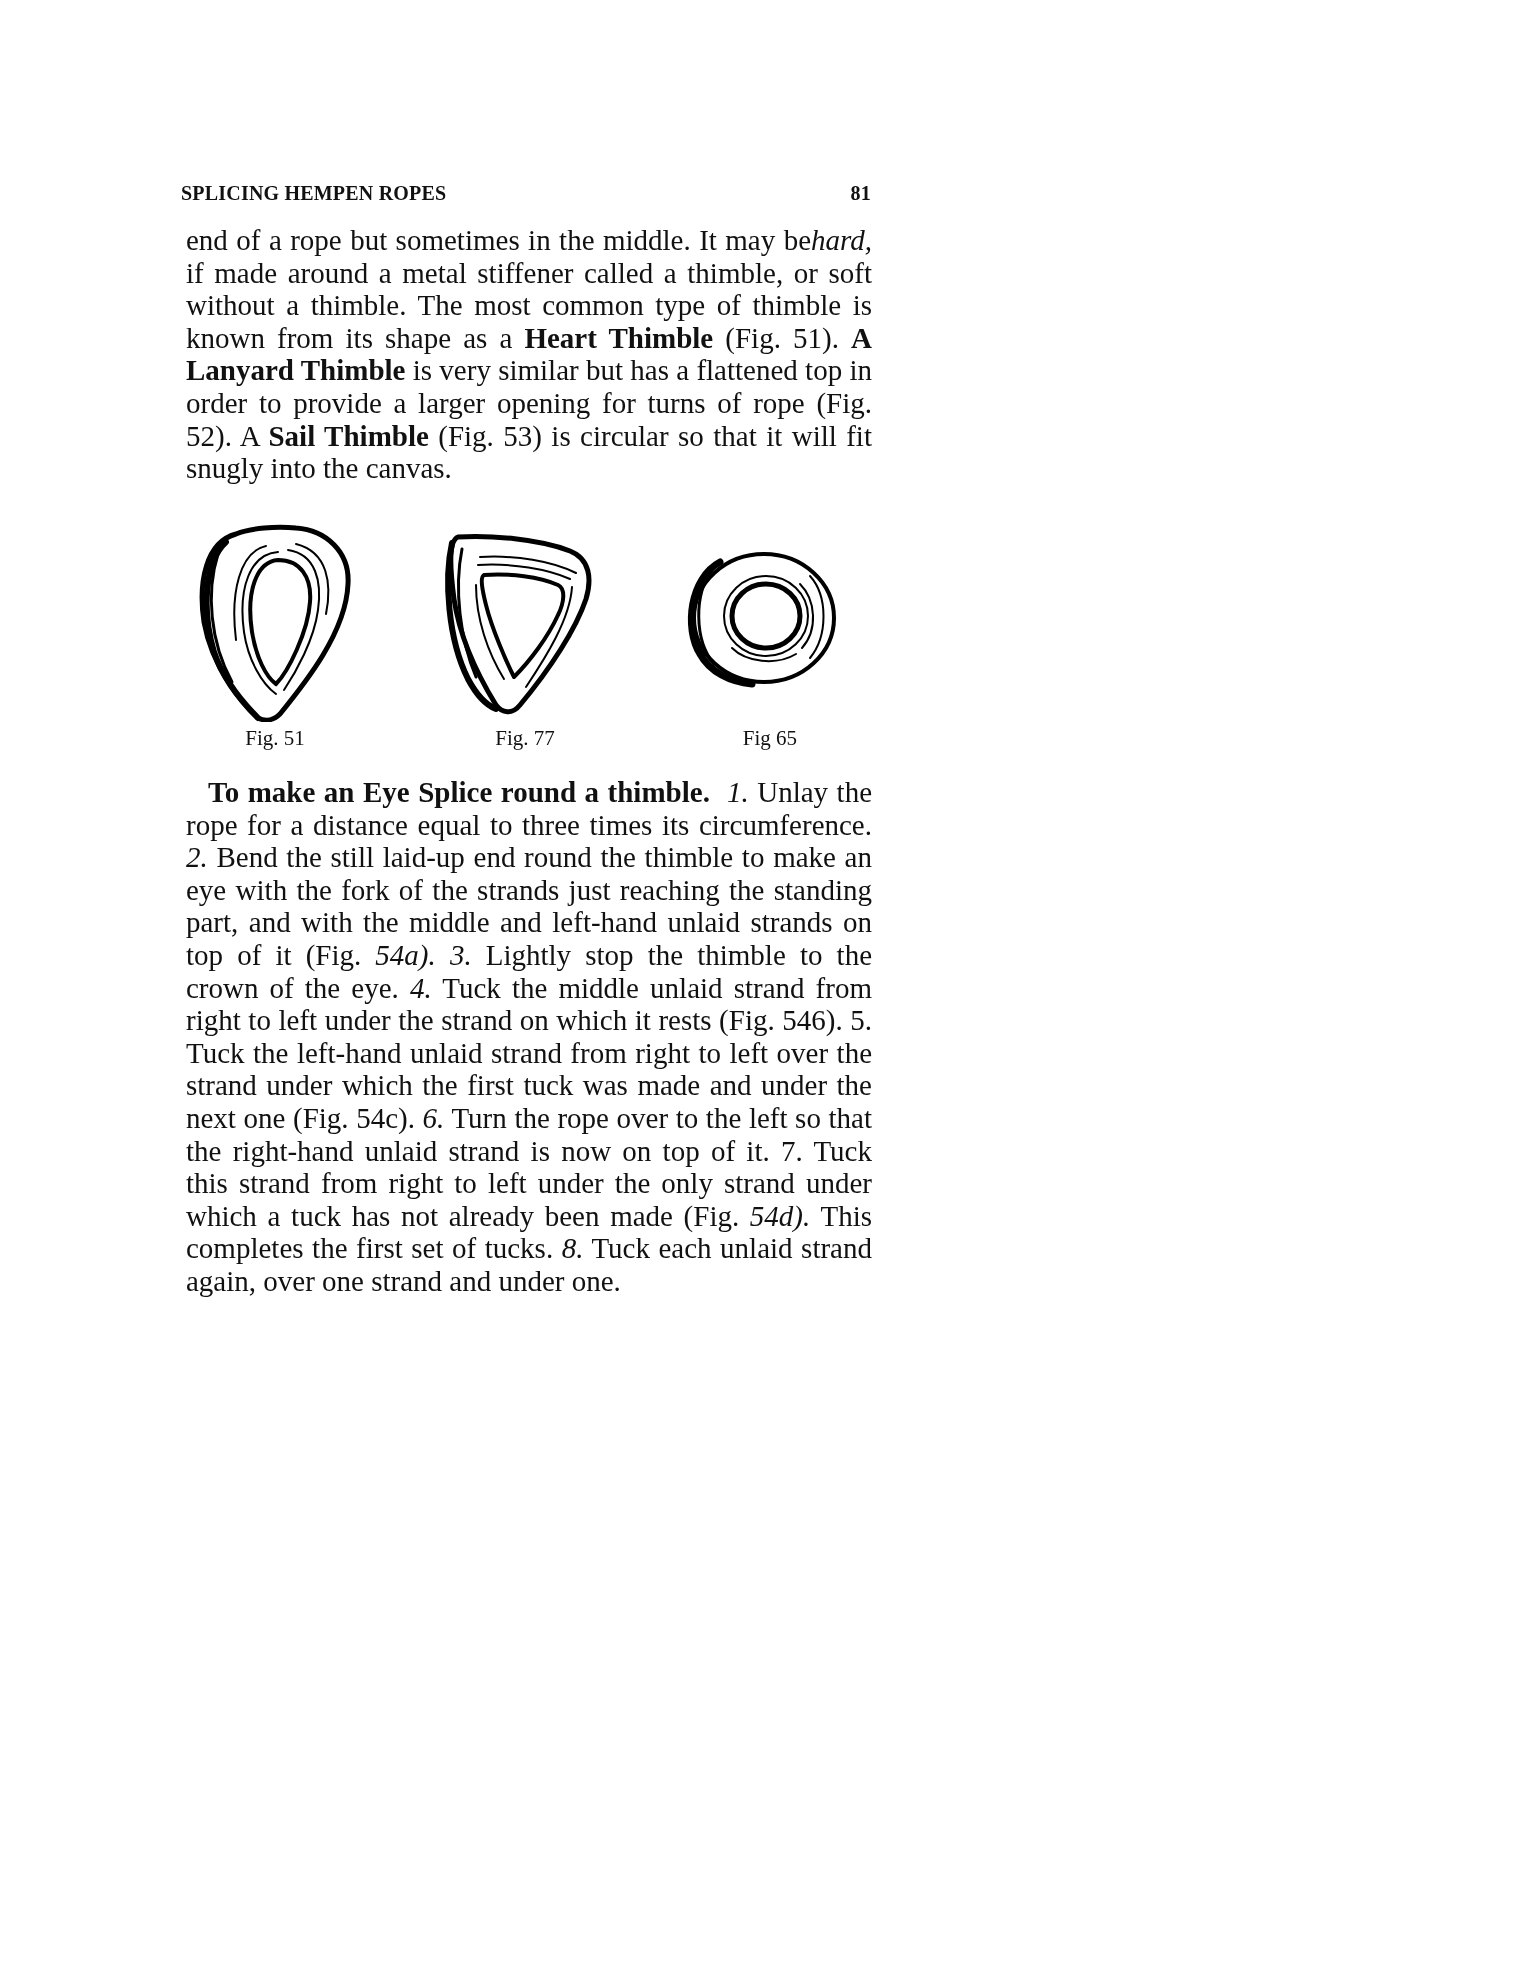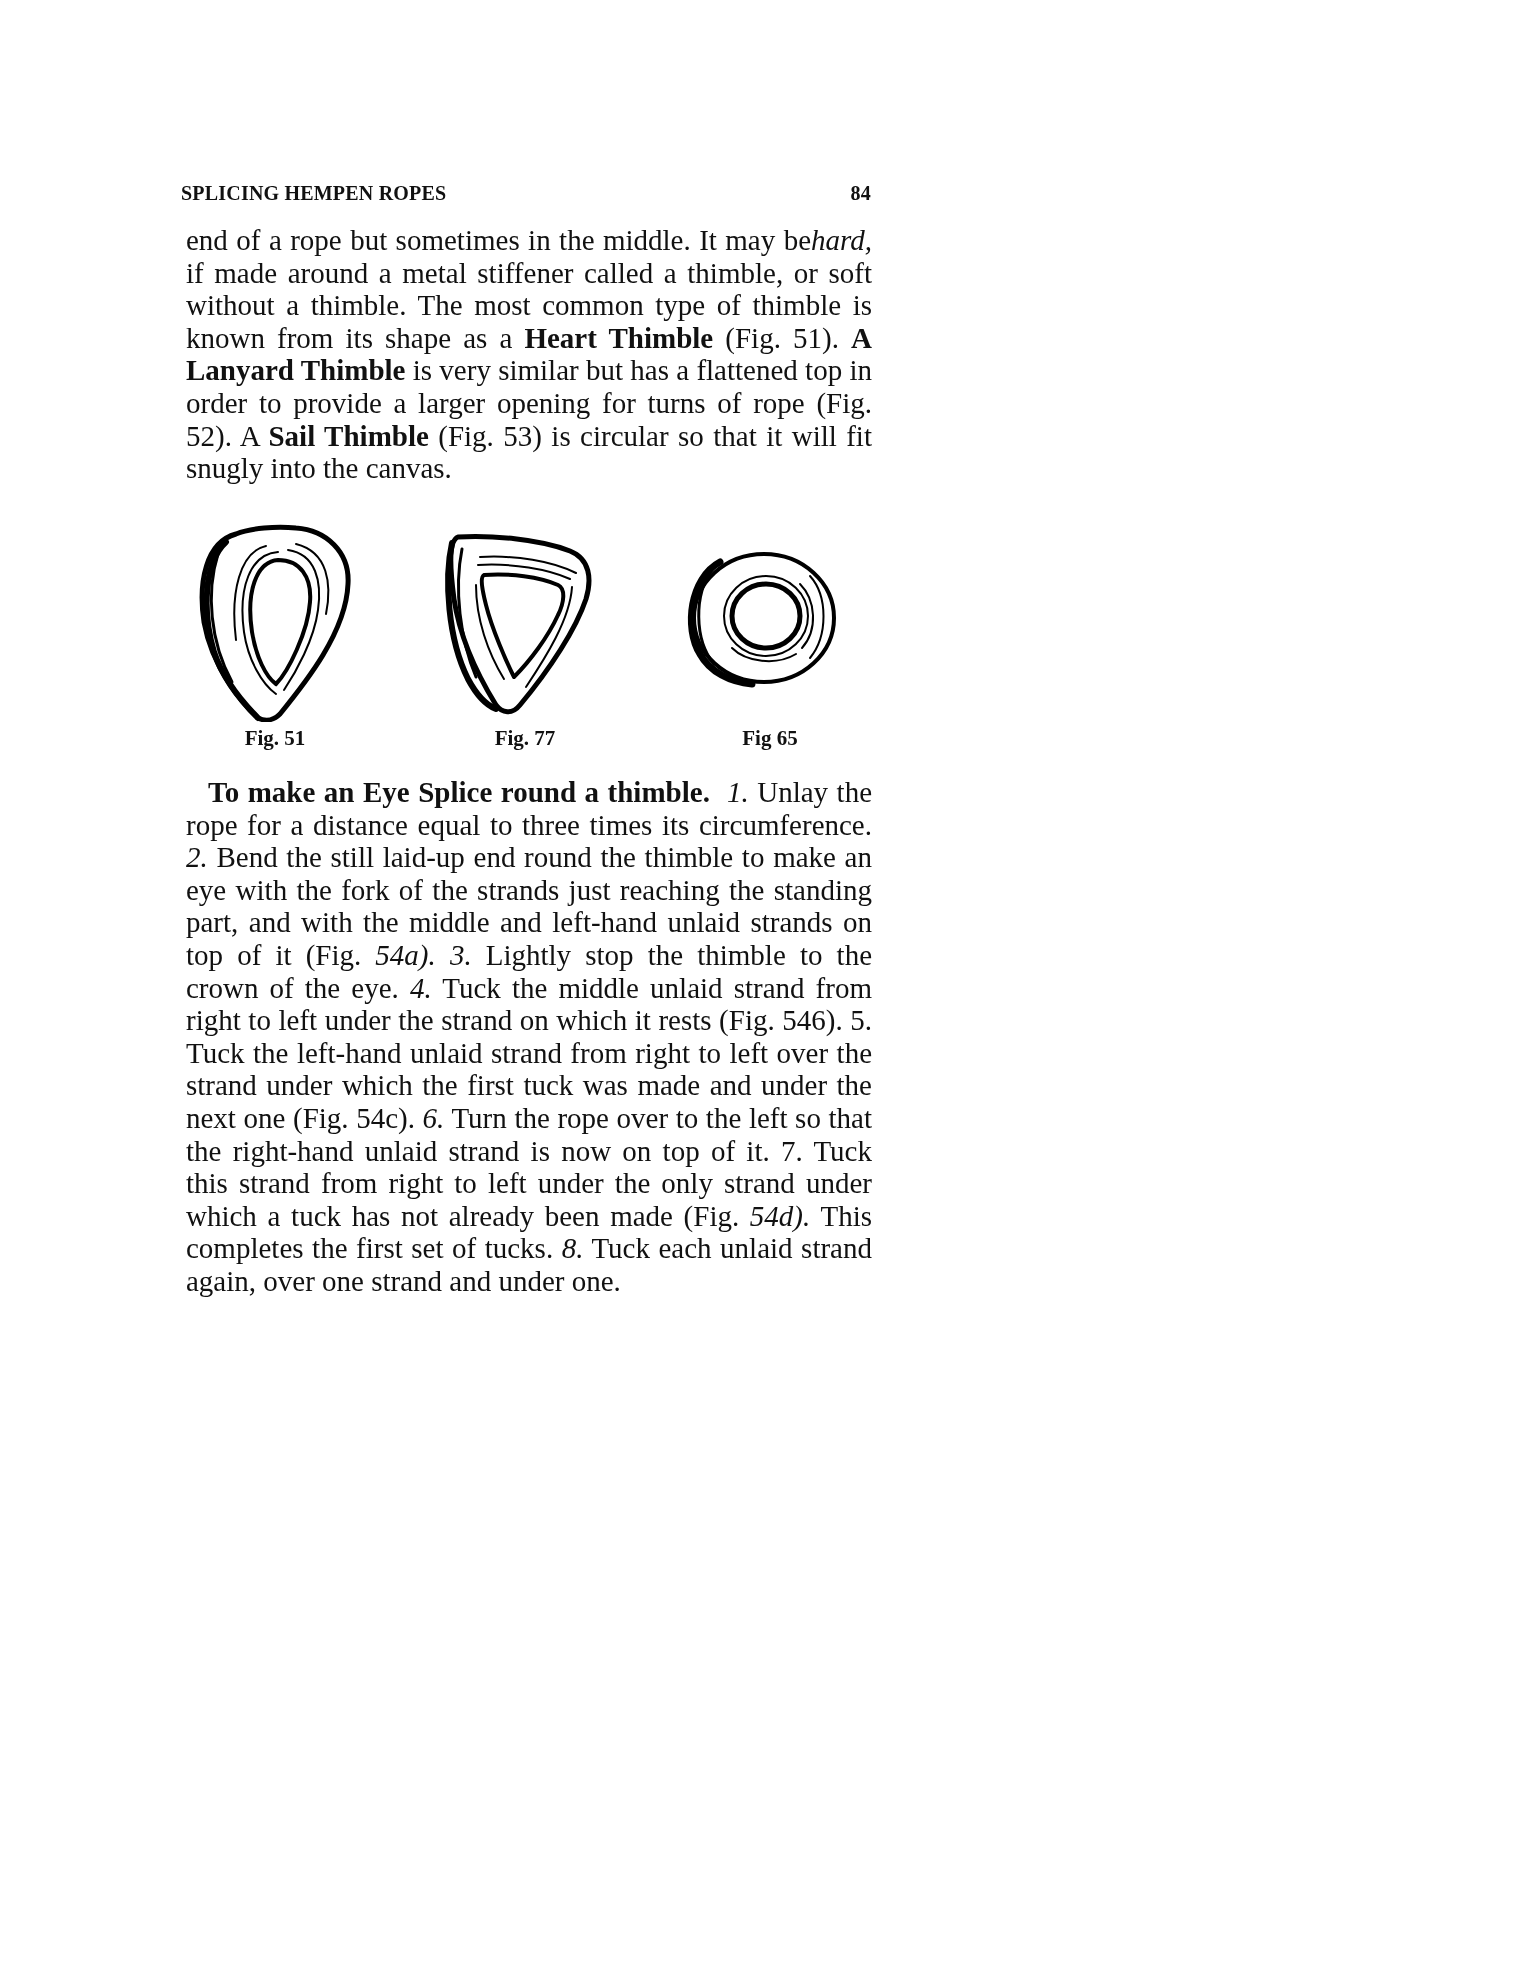--- a/index.html
+++ b/index.html
@@ -12,30 +12,30 @@
   .running-head .pagenum { position: absolute; right: 0; top: 0; }
   .para { position: absolute; left: 186px; width: 686px; font-size: 29px;
           line-height: 32.6px; text-align: justify; }
   .para p { margin: 0; }
   .p1 { top: 220px; }
   .p2 { top: 772px; text-indent: 22px; }
   b { font-weight: bold; }
   i { }
   .fig { position: absolute; }
   .fig svg { display: block; }
-  .fig-label { position: absolute; font-size: 21px; font-weight: bold; width: 120px; text-align: center; }
+  .fig-label { position: absolute; font-size: 21px; font-weight: normal; width: 120px; text-align: center; }
 </style>
 </head>
 <body>
 
 <div class="page">
 
   <div class="running-head">
     <span class="title">SPLICING HEMPEN ROPES</span>
-    <span class="pagenum">84</span>
+    <span class="pagenum">81</span>
   </div>
 
   <div class="para p1">
     <p><span>end of a rope but sometimes in the middle. It may be</span><i>hard,</i><span> if made around a metal stiffener called a thimble, or soft without a thimble. The most common type of thimble is known from its shape as a </span><b>Heart Thimble</b><span> (Fig. 51). </span><b>A Lanyard Thimble</b><span> is very similar but has a flattened top in order to provide a larger opening for turns of rope (Fig. 52). A </span><b>Sail Thimble</b><span> (Fig. 53) is circular so that it will fit snugly into the canvas.</span></p>
   </div>
 
   <div class="fig" style="left:196px; top:518px;">
     <svg width="160" height="200" viewBox="0 0 160 200">
       <g fill="none" stroke="#000" stroke-linecap="round">
         <path d="M40 12 C10 20 2 60 8 100 C16 145 45 180 62 196 C70 200 78 198 84 192 C110 160 150 110 152 62 C154 30 130 8 100 6 C80 4 55 6 40 12 Z" stroke-width="5"></path>

